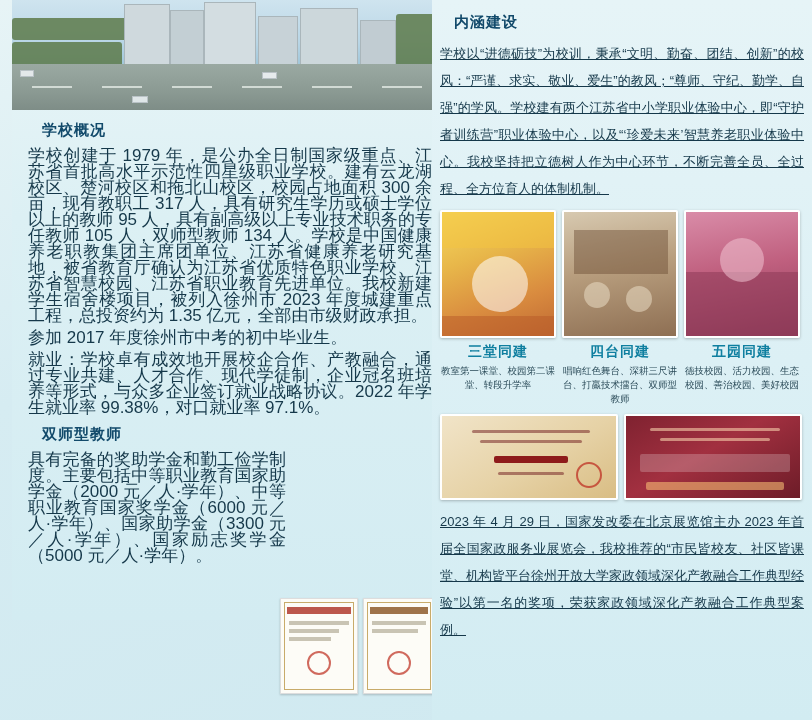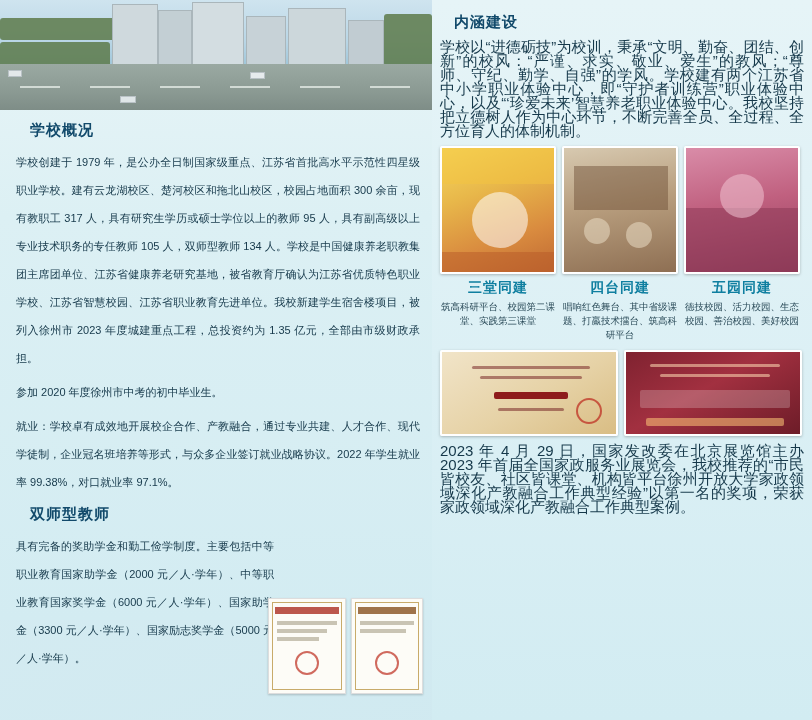--- a/index.html
+++ b/index.html
@@ -13,21 +13,21 @@
   }
   .page {
     position: relative;
     width: 812px; height: 720px;
     background: linear-gradient(160deg,#e7f4f6 0%, #d6ecf2 40%, #cfe9f0 100%);
     overflow: hidden;
   }
 
   
   .left {
-    position:absolute; left:0; top:0; width:432px; height:620px;
+    position:absolute; left:12px; top:0; width:432px; height:620px;
     background: linear-gradient(180deg,#e9f5f7 0%, #dcf0f4 35%, #d3ecf2 100%);
   }
   .hero {
     position:absolute; left:0; top:0; width:432px; height:110px;
     overflow:hidden;
   }
   .hero .sky {
     position:absolute; inset:0;
     background: linear-gradient(180deg,#cfe4ef 0%, #b9d6e6 38%, #9fc6d9 60%, #8fbccf 100%);
   }
@@ -61,35 +61,35 @@
     z-index:-1;
     box-shadow: 0 1px 2px rgba(0,0,0,.15);
   }
   .sec-title::after{
     content:""; position:absolute; left:-6px; top:5px; width:8px; height:12px;
     background:#6ab9cc; transform:skewY(-12deg); z-index:-2;
   }
 
   .block { margin-bottom: 6px; }
   .body-text {
-    font-size:11px; line-height:28px; color:#15384a;
+    font-size:17px; line-height:16px; color:#15384a;
     text-align:justify;
     text-justify: inter-ideograph;
   }
   .left-content {
     position:absolute; left:16px; top:118px; width:404px;
   }
 
   
   .right {
     position:absolute; left:432px; top:0; width:380px; height:720px;
     background: linear-gradient(180deg,#e6f4f7 0%, #dcf0f5 50%, #d2ecf2 100%);
   }
   .right-inner { position:absolute; left:8px; top:10px; width:364px; }
-  .right .body-text { font-size:15px; line-height:14px; }
+  .right .body-text { font-size:13px; line-height:27px;text-decoration:underline; }
 
   
   .photo-row { display:flex; gap:6px; margin-top:8px; }
   .photo {
     width:116px; height:128px; border:2px solid #ffffff;
     box-shadow:0 1px 3px rgba(0,0,0,.25);
     position:relative; overflow:hidden; border-radius:2px;
   }
   .p1 { background: linear-gradient(160deg,#f6d95f 0%,#e8b74a 35%,#d98b3f 70%,#c06a33 100%); }
   .p2 { background: linear-gradient(170deg,#d7c9b0 0%,#b89e7e 45%,#8e6f53 100%); }
@@ -163,21 +163,21 @@
 
       <div class="block">
         <div class="sec-title">学校概况</div>
         <div class="body-text">学校创建于 1979 年，是公办全日制国家级重点、江苏省首批高水平示范性四星级职业学校。建有云龙湖校区、楚河校区和拖北山校区，校园占地面积 300 余亩，现有教职工 317 人，具有研究生学历或硕士学位以上的教师 95 人，具有副高级以上专业技术职务的专任教师 105 人，双师型教师 134 人。学校是中国健康养老职教集团主席团单位、江苏省健康养老研究基地，被省教育厅确认为江苏省优质特色职业学校、江苏省智慧校园、江苏省职业教育先进单位。我校新建学生宿舍楼项目，被列入徐州市 2023 年度城建重点工程，总投资约为 1.35 亿元，全部由市级财政承担。</div>
       </div>
 
       <div class="block">
       </div>
 
       <div class="block">
-        <div class="body-text">参加 2020 年度徐州市中考的初中毕业生。</div>
+        <div class="body-text">参加 2017 年度徐州市中考的初中毕业生。</div>
       </div>
 
 
       <div class="block">
         <div class="body-text">就业：学校卓有成效地开展校企合作、产教融合，通过专业共建、人才合作、现代学徒制，企业冠名班培养等形式，与众多企业签订就业战略协议。2022 年学生就业率 99.38%，对口就业率 97.1%。</div>
       </div>
 
       <div class="block">
         <div class="sec-title">双师型教师</div>
         <div class="body-text" style="width:258px;">具有完备的奖助学金和勤工俭学制度。主要包括中等职业教育国家助学金（2000 元／人·学年）、中等职业教育国家奖学金（6000 元／人·学年）、国家助学金（3300 元／人·学年）、国家励志奖学金（5000 元／人·学年）。</div>
@@ -228,22 +228,22 @@
         </div>
       </div>
 
       <div class="cap-row">
         <div class="cap">三堂同建</div>
         <div class="cap">四台同建</div>
         <div class="cap">五园同建</div>
       </div>
 
       <div class="sub-row">
-        <div class="sub">筑高科研平台、校园第二课堂、实践第三课堂</div>
-        <div class="sub">唱响红色舞台、其中省级课题、打羸技术擂台、筑高科研平台</div>
+        <div class="sub">教室第一课堂、校园第二课堂、转段升学率</div>
+        <div class="sub">唱响红色舞台、深耕三尺讲台、打羸技术擂台、双师型教师</div>
         <div class="sub">德技校园、活力校园、生态校园、善治校园、美好校园</div>
       </div>
 
       
       <div class="cert-row">
         <div class="cert cert-a">
           <div class="line" style="left:30px;top:14px;width:118px;"></div>
           <div class="line" style="left:38px;top:24px;width:102px;"></div>
           <div class="line" style="left:52px;top:40px;width:74px;height:7px;background:#8e1b1b;"></div>
           <div class="line" style="left:56px;top:56px;width:66px;"></div>

